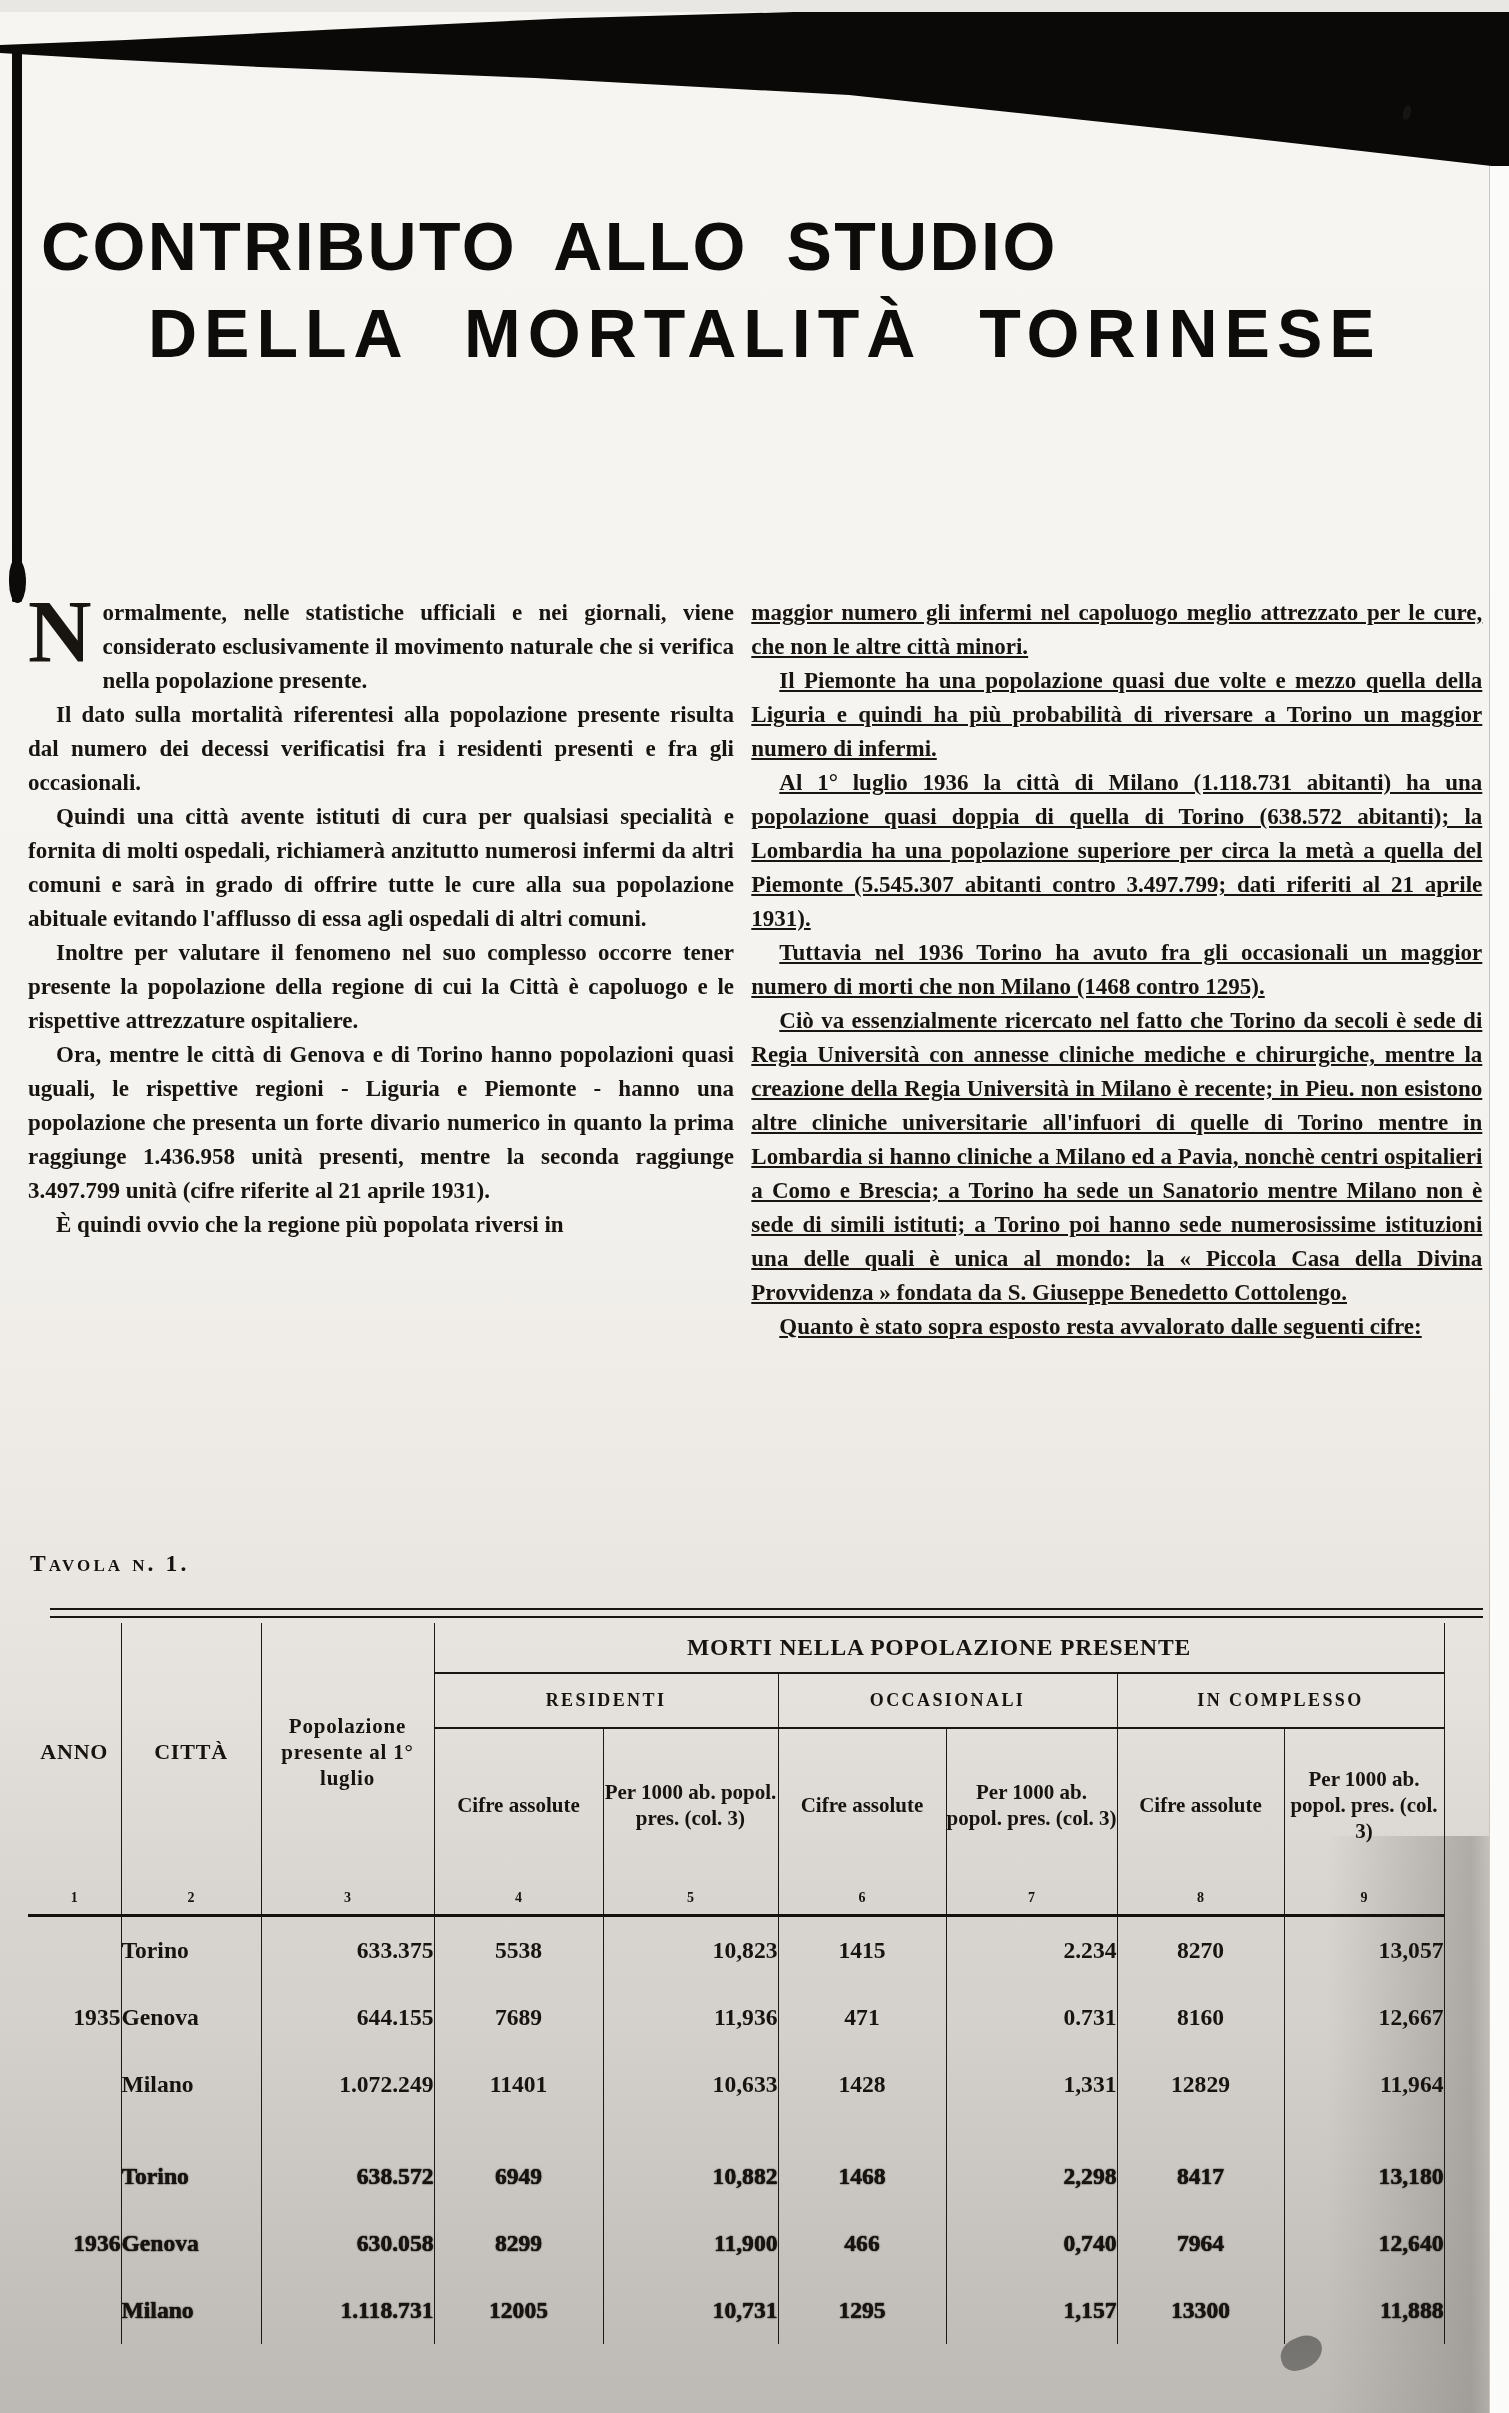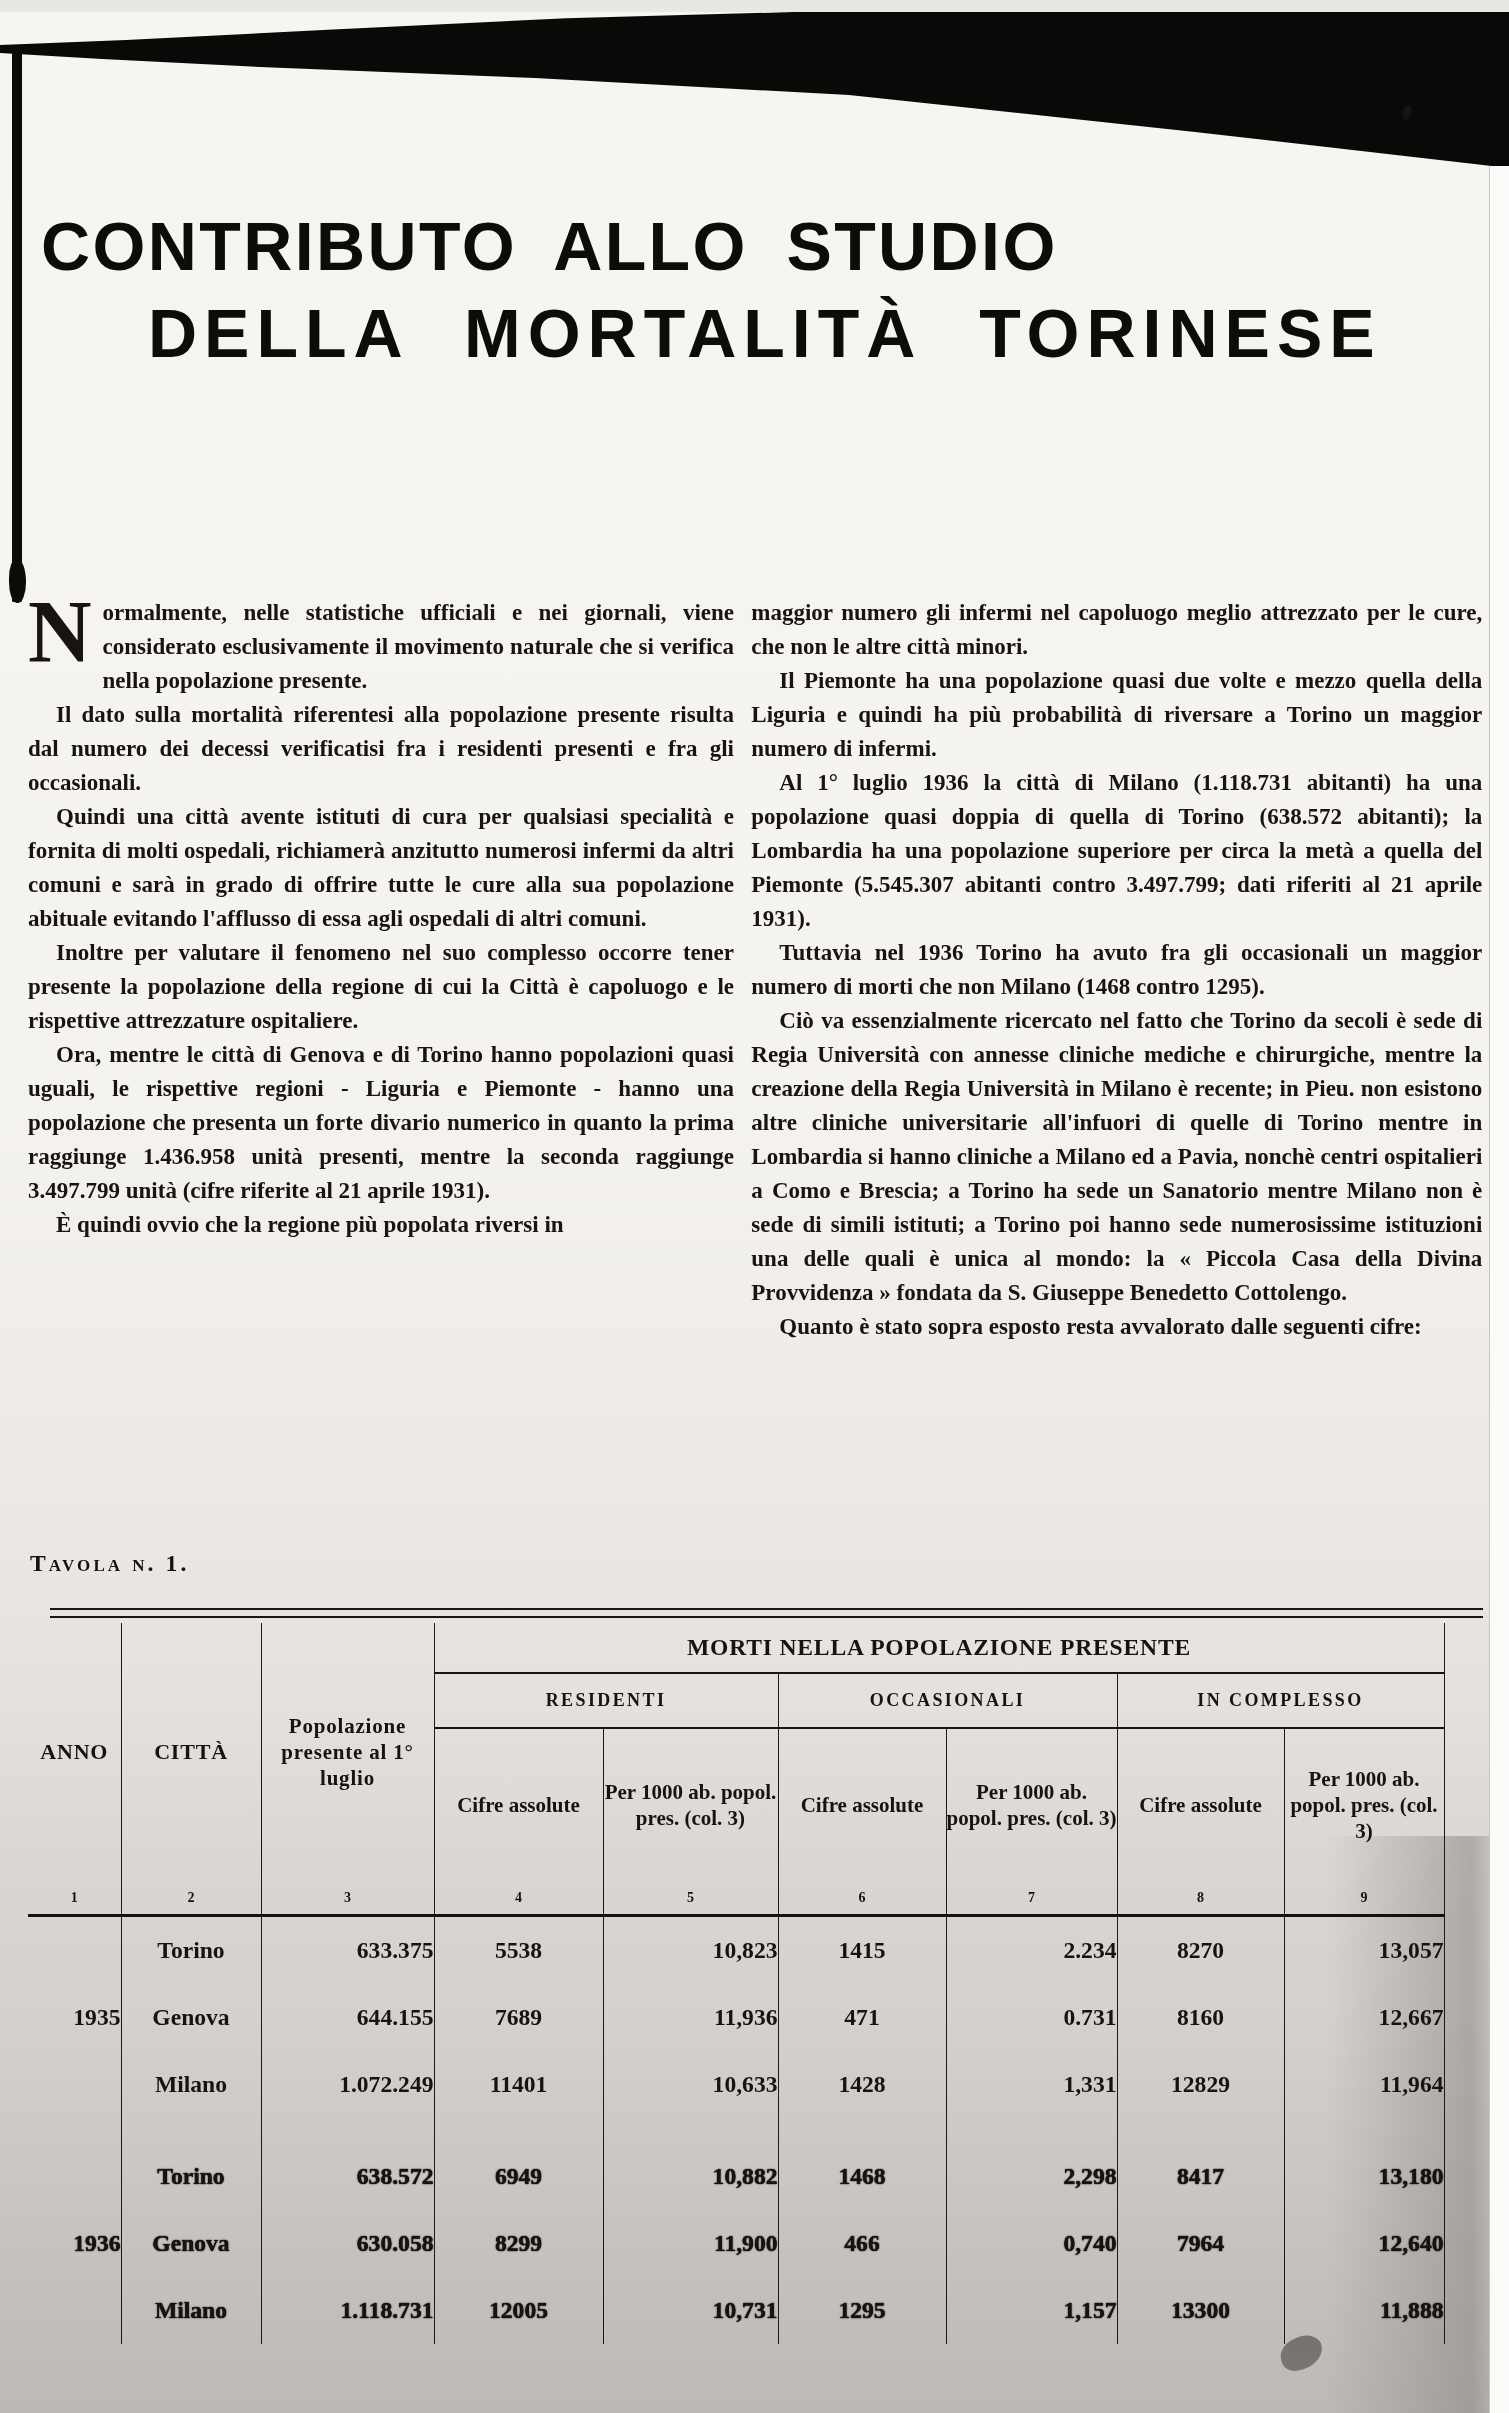--- a/index.html
+++ b/index.html
@@ -22,42 +22,42 @@
     background:linear-gradient(90deg,rgba(150,147,142,0) 0%,rgba(138,135,130,.55) 88%,rgba(160,157,152,.35) 100%);}
   .right-strip{position:absolute;right:0;top:154px;width:20.4px;height:2259px;background:#fbfbfa;border-left:0.8px solid #c9c6c2;}
   
   .title{position:absolute;font-family:"Liberation Sans",sans-serif;font-weight:bold;font-size:68px;color:#0d0c0b;white-space:nowrap;}
   .title-1{left:41px;top:195px;letter-spacing:2.4px;word-spacing:17.3px;}
   .title-2{left:148px;top:282px;letter-spacing:7px;word-spacing:31px;}
   
   .columns{position:absolute;left:28px;top:584px;width:1455px;height:955px;display:flex;overflow:hidden;}
   .col{font-size:23px;font-weight:bold;line-height:34px;text-align:justify;color:#181410;}
   .col-left{width:706px;margin-right:17.3px;}
-  .col-right{width:731px;}
+  .col-right{width:731px;text-decoration:underline;}
   .col p{margin:0;text-indent:28px;}
   .col p.lead{text-indent:0;}
   .dropcap{float:left;font-size:88px;line-height:66px;padding:3.1px 11px 0 0;font-weight:bold;}
   
   .tavola-caption{position:absolute;left:30px;top:1538px;font-size:23.6px;font-weight:bold;font-variant:small-caps;letter-spacing:3.1px;color:#141210;}
   .rule-a{position:absolute;left:50px;top:1596px;width:1433px;height:2.4px;background:#181512;}
   .rule-b{position:absolute;left:50px;top:1604px;width:1433px;height:1.6px;background:#181512;}
   .stats-wrap{position:absolute;left:28px;top:1611px;width:1416px;}
   table.stats{border-collapse:collapse;table-layout:fixed;width:1416px;color:#171310;}
   table.stats th,table.stats td{font-weight:bold;padding:0;overflow:hidden;}
   .bl{border-left:1.6px solid #1d1915;}
   .br{border-right:1.6px solid #1d1915;}
   .h-span{height:49px;font-size:23.6px;letter-spacing:0.8px;text-align:center;vertical-align:middle;border-bottom:2.4px solid #181512;}
   .h-group{height:53px;font-size:18px;letter-spacing:2.4px;text-align:center;vertical-align:middle;border-bottom:2.4px solid #181512;}
   .h-fixed{font-size:22px;letter-spacing:0.8px;text-align:center;vertical-align:middle;}
   .h-sub{height:152px;font-size:21px;line-height:26px;text-align:center;vertical-align:middle;padding:0 14px;}
   .sub-cifre{padding-top:46px;}
   .h-num{height:33px;font-size:14px;text-align:center;vertical-align:middle;border-bottom:3.1px solid #14110e;}
   .d{height:67px;font-size:23.6px;vertical-align:middle;}
   .d-year{text-align:right;}
-  .d-city{text-align:center;padding-left:27px;}
+  .d-city{text-align:left;padding-left:27px;}
   .d-pop{text-align:right;padding-right:22px;}
   .d-abs{text-align:center;}
   .d-rate{text-align:right;padding-right:33px;}
   .spacer td{height:25px;}
   tr.inked td{text-shadow:0 0 1.6px rgba(25,18,12,.9),0 0 0.8px #000;}
   .blot{text-shadow:0 0 3.9px #000,0 0 7px #000,0 0 1.6px #000;}
 </style>
 </head>
 <body>
 

